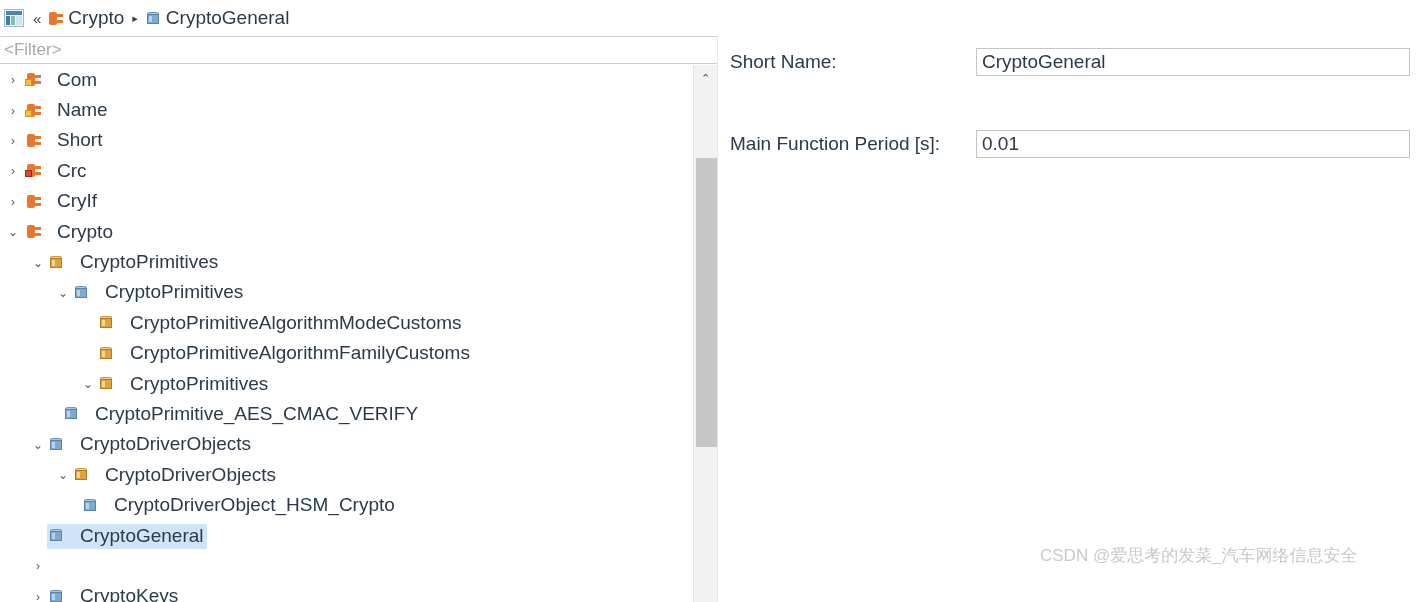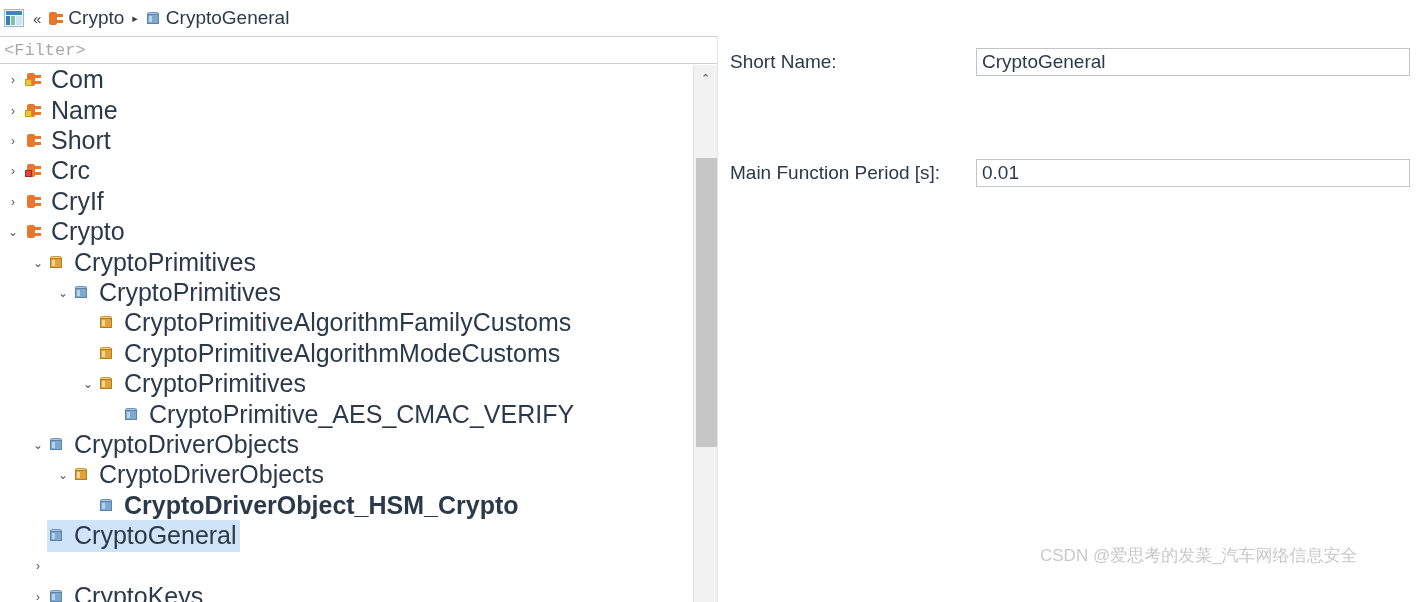--- a/index.html
+++ b/index.html
@@ -176,21 +176,21 @@
     border-top: 1px solid #cfcfcf;
     border-bottom: 1px solid #cfcfcf;
     background: #ffffff;
     display: flex;
     align-items: center;
   }
   #filter-input {
     border: 0;
     outline: 0;
     background: transparent;
-    font-family: Liberation Mono, monospace;
+    font-family: Liberation Sans, sans-serif;
     font-size: 17px;
     color: #15803d;
     width: 100%;
     padding: 0 4px;
   }
   #filter-input::placeholder { color: #a8a8a8; opacity: 1; }
 
   #tree-body {
     position: absolute;
     left: 0; top: 29px;
@@ -210,23 +210,23 @@
     width: 18px;
     flex: 0 0 auto;
     text-align: center;
     font-size: 12px;
     color: #555a60;
     line-height: 1;
     user-select: none;
   }
   .tree-row .twisty.empty { color: transparent; }
   .tree-row .row-label {
-    font-size: 25px;
+    font-size: 19px;
     color: #2b3a4a;
-    margin-left: 10px;
+    margin-left: 16px;
   }
   .tree-row .label-wrap {
     display: inline-flex;
     align-items: center;
     padding: 1px 3px 2px 2px;
     border-radius: 1px;
   }
   .tree-row.selected .label-wrap {
     background: #cfe4f7;
   }
@@ -479,46 +479,46 @@
         </span>
       </div>
       <div class="tree-row" style="padding-left: 79px;">
         <span class="twisty empty"></span>
         <span class="label-wrap">
           <span class="ico-cube ico-cube-orange">
             <span class="top"></span>
             <span class="side"></span>
             <span class="hl"></span>
           </span>
-          <span class="row-label">CryptoPrimitiveAlgorithmFamilyCustoms</span>
+          <span class="row-label">CryptoPrimitiveAlgorithmModeCustoms</span>
         </span>
       </div>
       <div class="tree-row" style="padding-left: 79px;">
         <span class="twisty empty"></span>
         <span class="label-wrap">
           <span class="ico-cube ico-cube-orange">
             <span class="top"></span>
             <span class="side"></span>
             <span class="hl"></span>
           </span>
-          <span class="row-label">CryptoPrimitiveAlgorithmModeCustoms</span>
+          <span class="row-label">CryptoPrimitiveAlgorithmFamilyCustoms</span>
         </span>
       </div>
       <div class="tree-row" style="padding-left: 79px;">
         <span class="twisty">⌄</span>
         <span class="label-wrap">
           <span class="ico-cube ico-cube-orange">
             <span class="top"></span>
             <span class="side"></span>
             <span class="hl"></span>
           </span>
           <span class="row-label">CryptoPrimitives</span>
         </span>
       </div>
-      <div class="tree-row" style="padding-left: 104px;">
+      <div class="tree-row" style="padding-left: 44px;">
         <span class="twisty empty"></span>
         <span class="label-wrap">
           <span class="ico-cube">
             <span class="top"></span>
             <span class="side"></span>
             <span class="hl"></span>
           </span>
           <span class="row-label">CryptoPrimitive_AES_CMAC_VERIFY</span>
         </span>
       </div>
@@ -537,21 +537,21 @@
         <span class="twisty">⌄</span>
         <span class="label-wrap">
           <span class="ico-cube ico-cube-orange">
             <span class="top"></span>
             <span class="side"></span>
             <span class="hl"></span>
           </span>
           <span class="row-label">CryptoDriverObjects</span>
         </span>
       </div>
-      <div class="tree-row" style="padding-left: 79px; font-weight: bold;">
+      <div class="tree-row" style="padding-left: 63px;">
         <span class="twisty empty"></span>
         <span class="label-wrap">
           <span class="ico-cube">
             <span class="top"></span>
             <span class="side"></span>
             <span class="hl"></span>
           </span>
           <span class="row-label">CryptoDriverObject_HSM_Crypto</span>
         </span>
       </div>
@@ -591,20 +591,20 @@
 <div id="panel-divider"></div>
 
 <div id="form-panel">
 
   <div class="form-row" style="top:12px;">
     <span class="f-label">Short Name:</span>
     <input class="f-text" type="text" value="CryptoGeneral" style="">
   </div>
 
 
-  <div class="form-row" style="top:123px;">
+  <div class="form-row" style="top:94px;">
     <span class="f-label">Main Function Period [s]:</span>
     <input class="f-text" type="text" value="0.01" style="">
   </div>
 
 </div>
 
 <div id="watermark">CSDN @爱思考的发菜_汽车网络信息安全</div>
 
 </body></html>

